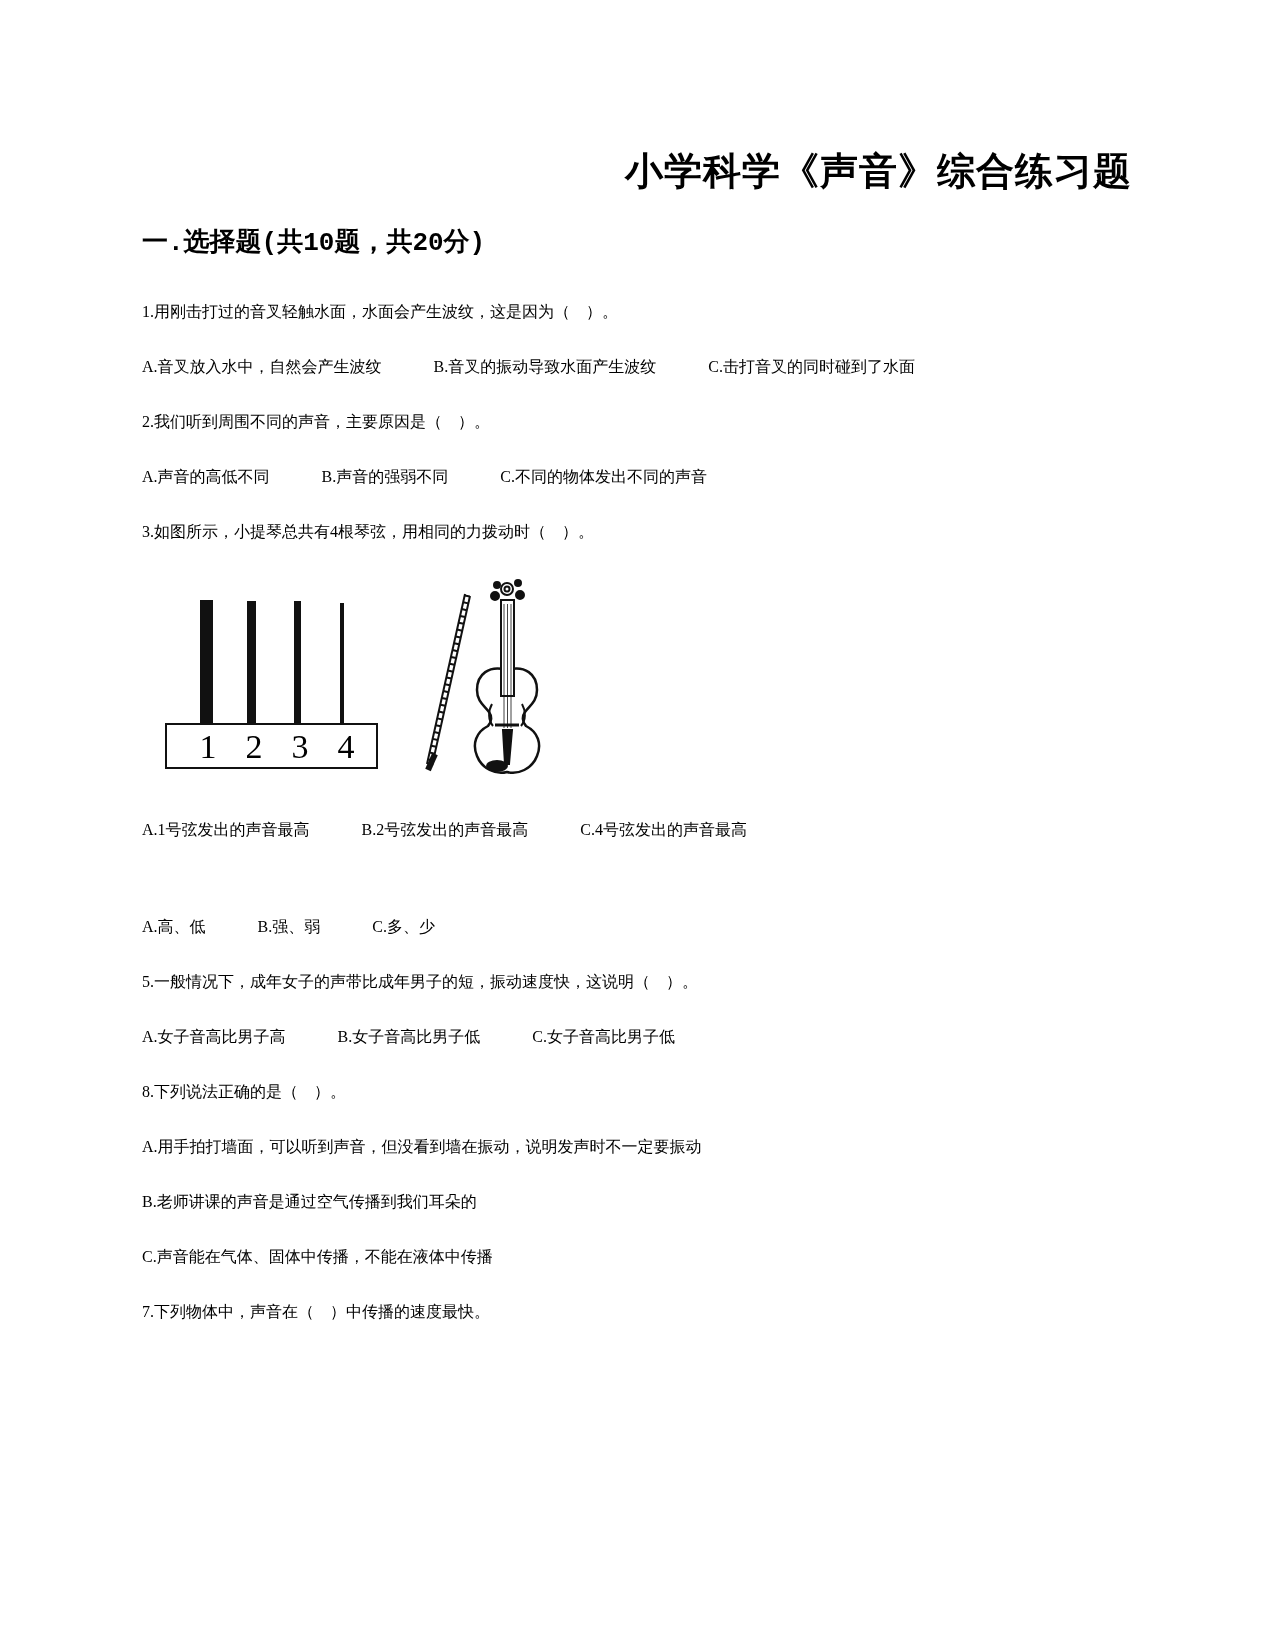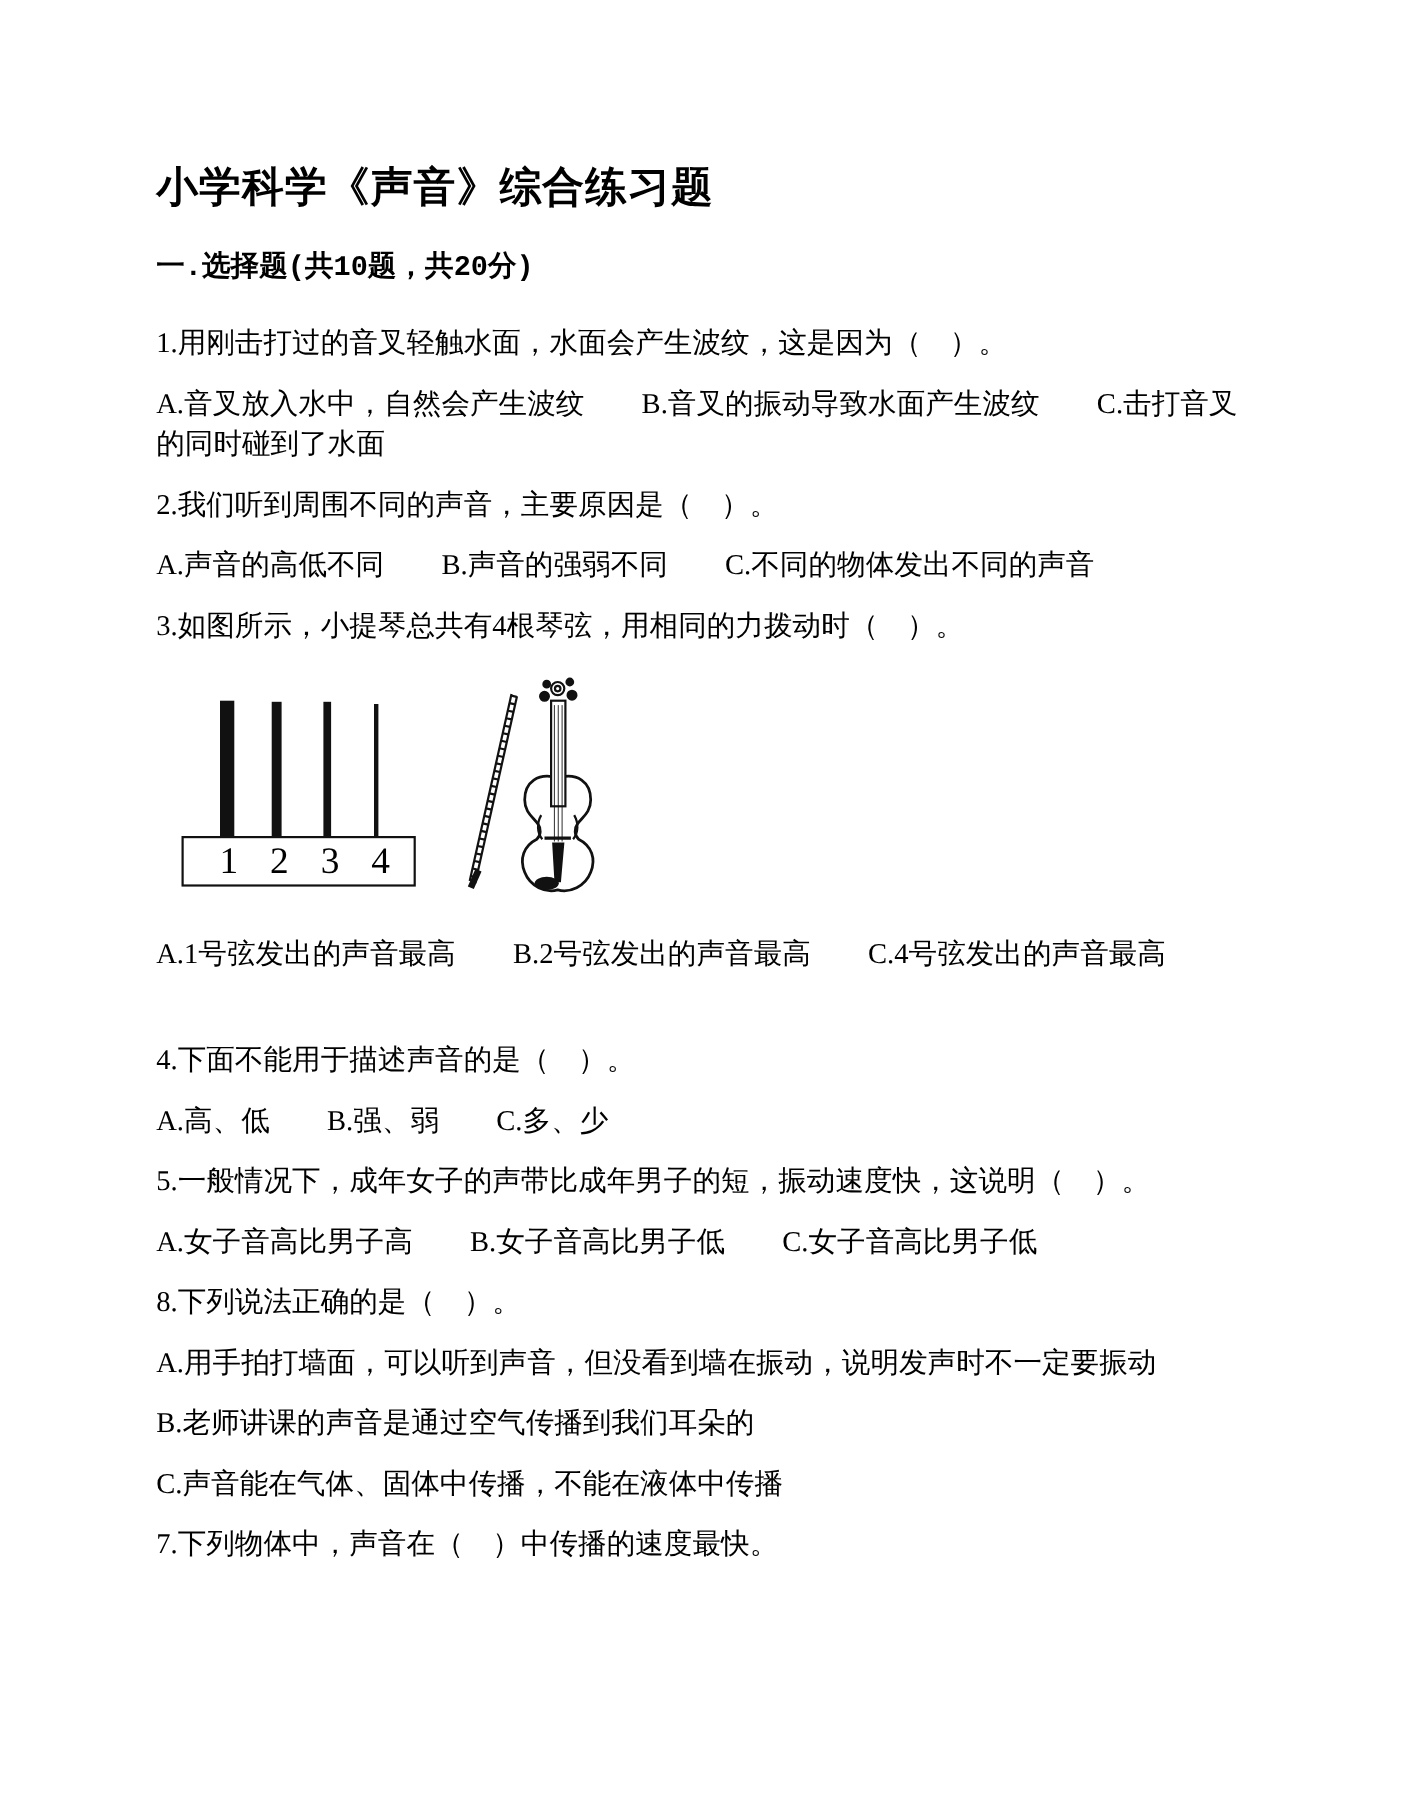--- a/index.html
+++ b/index.html
@@ -6,27 +6,27 @@
   html, body { margin: 0; padding: 0; }
   body {
     width: 1275px; height: 1650px;
     background: #ffffff; color: #000000;
     font-family: "Liberation Serif", "DejaVu Serif", serif;
     position: relative; overflow: hidden;
   }
   .page { position: absolute; left: 142px; top: 0; width: 990px; }
   .doc-title {
     padding-top: 144px; margin: 0 0 26px 0;
-    text-align: left; font-size: 38px; font-weight: bold; line-height: 55px;
+    text-align: right; font-size: 38px; font-weight: bold; line-height: 55px;
     letter-spacing: 1px;
   }
   .section-heading {
     font-size: 26px; font-weight: bold; line-height: 37px; margin: 0 0 31px 0; font-family: Liberation Mono, monospace;
   }
-  p.q { font-size: 26px; line-height: 37px; margin: 0 0 18px 0; }
+  p.q { font-size: 16px; line-height: 37px; margin: 0 0 18px 0; }
   p.q3opts { margin-bottom: 60px; }
   .opt { margin-right: 52px; }
   .opt.last { margin-right: 0; }
 
   
   .figure { position: relative; height: 185px; margin: 40px 0 36px 0; }
   .bar { position: absolute; background: #111; }
   .bar1 { left: 58px;  top: 10px; width: 13px; height: 125px; }
   .bar2 { left: 105px; top: 11px; width: 9px;  height: 124px; }
   .bar3 { left: 152px; top: 11px; width: 7px;  height: 124px; }
@@ -112,21 +112,20 @@
       <line x1="45" y1="18" x2="7" y2="188"></line>
       <line x1="42.5" y1="17" x2="4.5" y2="187" stroke-width="5" stroke-dasharray="2 5"></line>
       <line x1="10" y1="176" x2="3" y2="192" stroke-width="6"></line>
     </svg>
   </div>
 
   <p class="q q3opts">
     <span class="opt">A.1号弦发出的声音最高</span><span class="opt">B.2号弦发出的声音最高</span><span class="opt last">C.4号弦发出的声音最高</span>
   </p>
 
-  <p class="q">4.下面不能用于描述声音的是（　）。</p>
   <p class="q">
     <span class="opt">A.高、低</span><span class="opt">B.强、弱</span><span class="opt last">C.多、少</span>
   </p>
 
   <p class="q">5.一般情况下，成年女子的声带比成年男子的短，振动速度快，这说明（　）。</p>
   <p class="q">
     <span class="opt">A.女子音高比男子高</span><span class="opt">B.女子音高比男子低</span><span class="opt last">C.女子音高比男子低</span>
   </p>
 
   <p class="q">8.下列说法正确的是（　）。</p>

